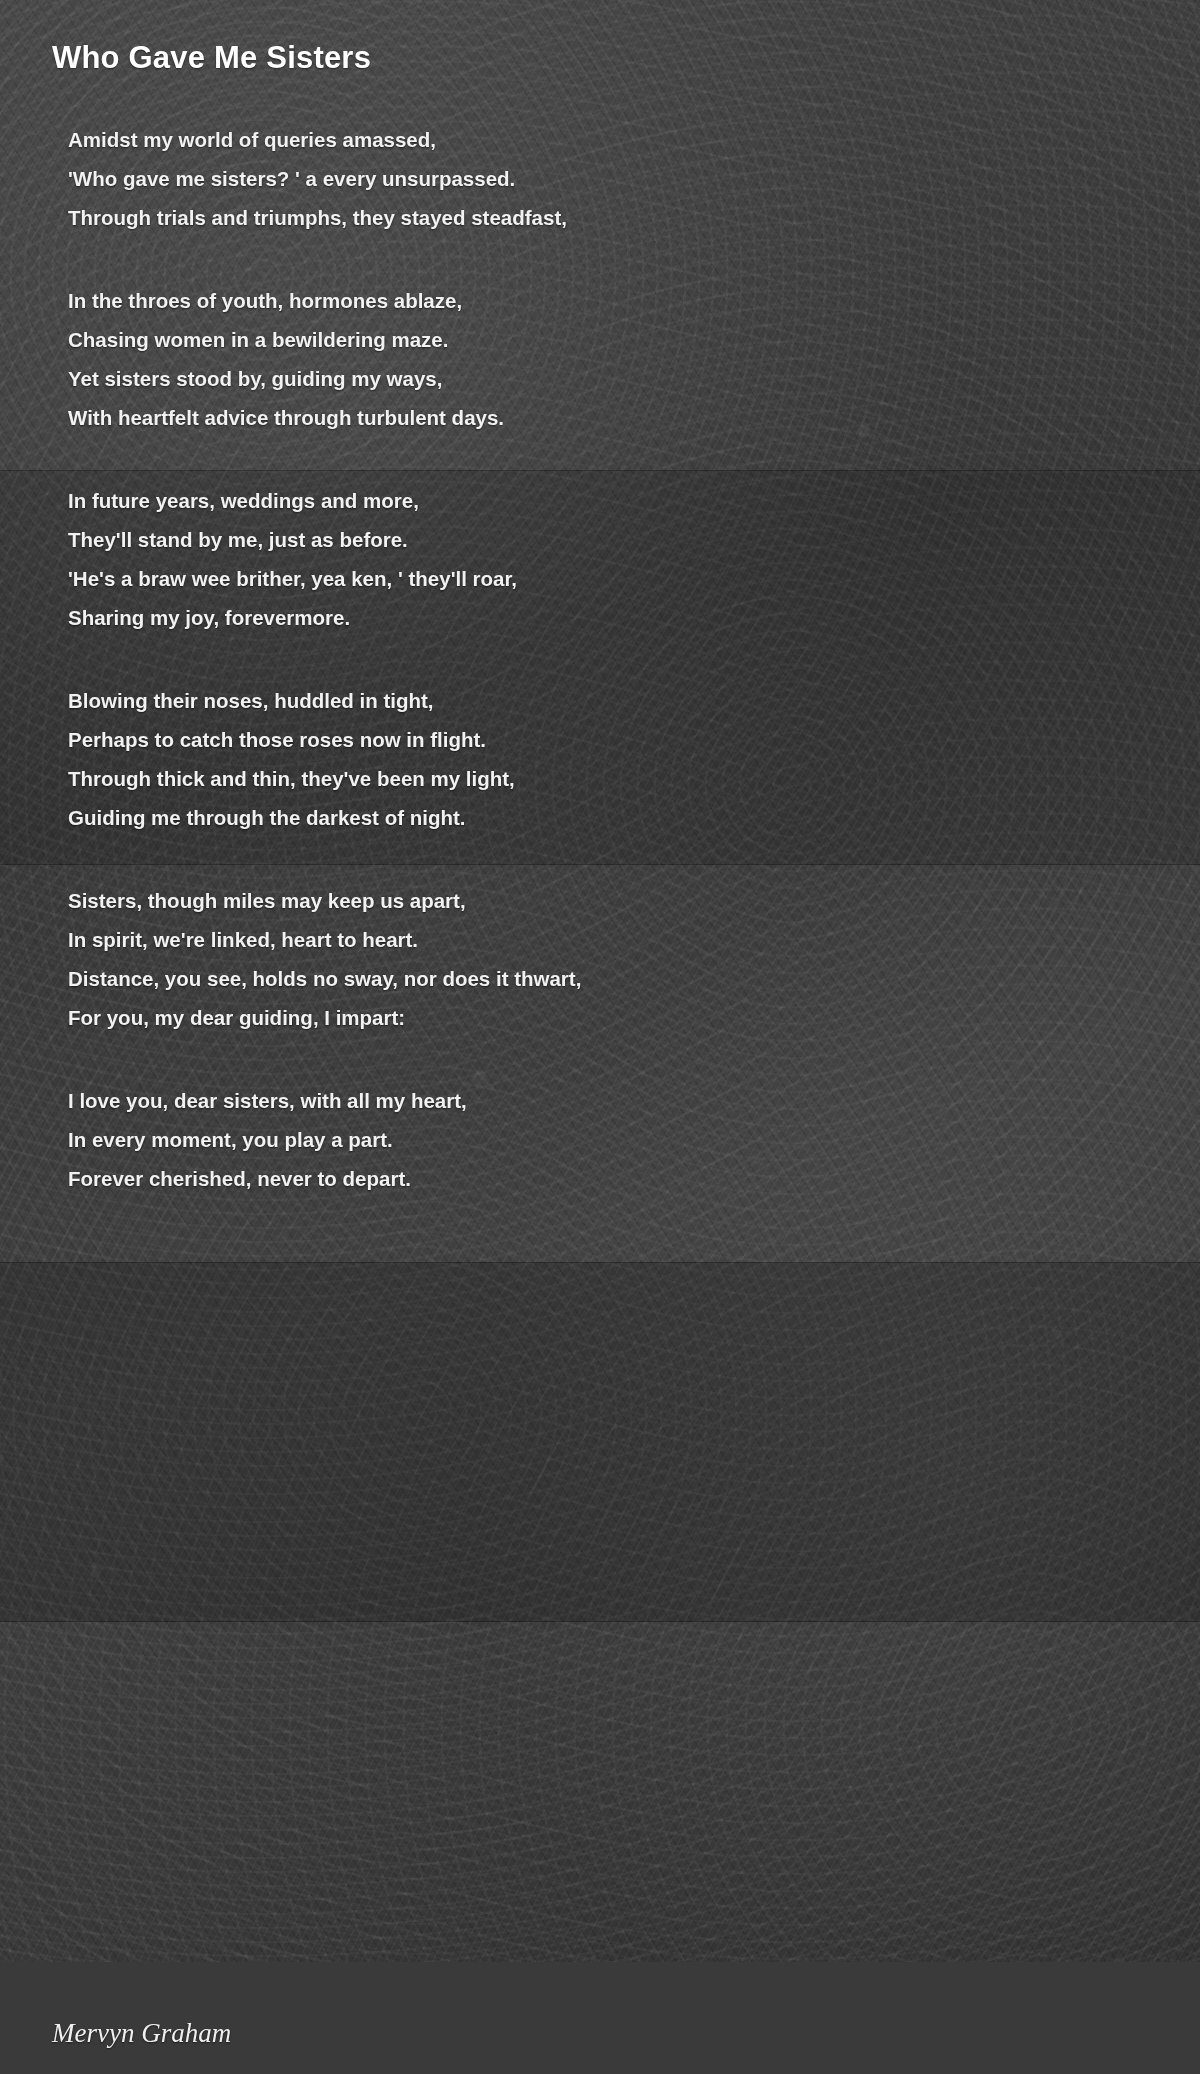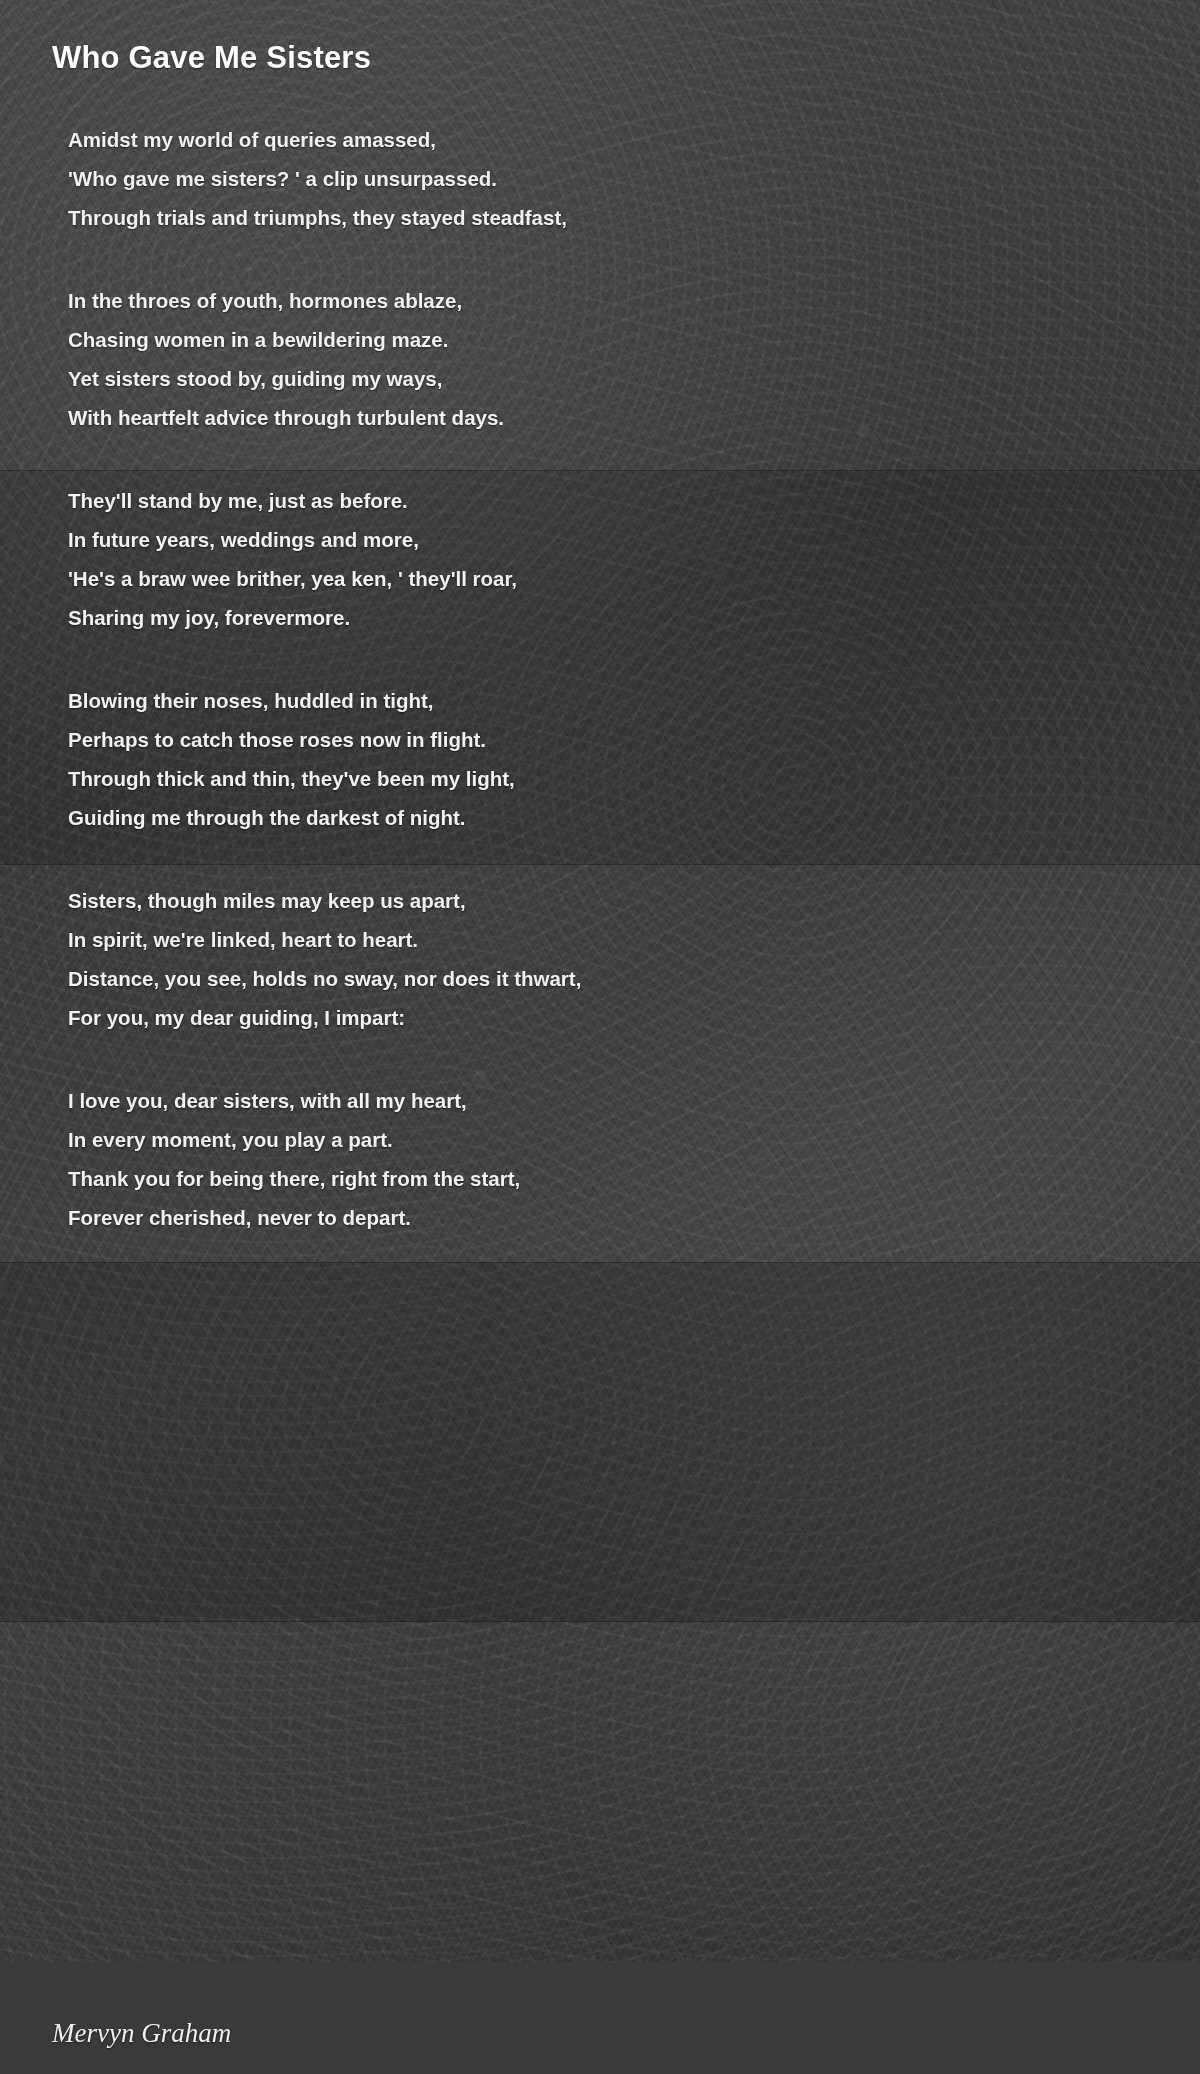--- a/index.html
+++ b/index.html
@@ -111,35 +111,35 @@
   <div class="texture-overlay"></div>
   <div class="band band-1"></div>
   <div class="band band-2"></div>
 
   <div class="content">
 
     <h1 class="poem-title">Who Gave Me Sisters</h1>
 
     <div class="stanza">
       <div class="poem-line">Amidst my world of queries amassed,</div>
-      <div class="poem-line">'Who gave me sisters? ' a clip unsurpassed.</div>
+      <div class="poem-line">'Who gave me sisters? ' a every unsurpassed.</div>
       <div class="poem-line">Through trials and triumphs, they stayed steadfast,</div>
     </div>
 
 
     <div class="stanza">
       <div class="poem-line">In the throes of youth, hormones ablaze,</div>
       <div class="poem-line">Chasing women in a bewildering maze.</div>
       <div class="poem-line">Yet sisters stood by, guiding my ways,</div>
       <div class="poem-line">With heartfelt advice through turbulent days.</div>
     </div>
 
     <div class="stanza">
+      <div class="poem-line">In future years, weddings and more,</div>
       <div class="poem-line">They'll stand by me, just as before.</div>
-      <div class="poem-line">In future years, weddings and more,</div>
       <div class="poem-line">'He's a braw wee brither, yea ken, ' they'll roar,</div>
       <div class="poem-line">Sharing my joy, forevermore.</div>
     </div>
 
     <div class="stanza">
       <div class="poem-line">Blowing their noses, huddled in tight,</div>
       <div class="poem-line">Perhaps to catch those roses now in flight.</div>
       <div class="poem-line">Through thick and thin, they've been my light,</div>
       <div class="poem-line">Guiding me through the darkest of night.</div>
     </div>
@@ -147,21 +147,20 @@
     <div class="stanza">
       <div class="poem-line">Sisters, though miles may keep us apart,</div>
       <div class="poem-line">In spirit, we're linked, heart to heart.</div>
       <div class="poem-line">Distance, you see, holds no sway, nor does it thwart,</div>
       <div class="poem-line">For you, my dear guiding, I impart:</div>
     </div>
 
     <div class="stanza">
       <div class="poem-line">I love you, dear sisters, with all my heart,</div>
       <div class="poem-line">In every moment, you play a part.</div>
-      <div class="poem-line">Thank you for being there, right from the start,</div>
       <div class="poem-line">Forever cherished, never to depart.</div>
     </div>
 
   </div>
 
   <div class="author">Mervyn Graham</div>
 
 </div>
 
 </body></html>

